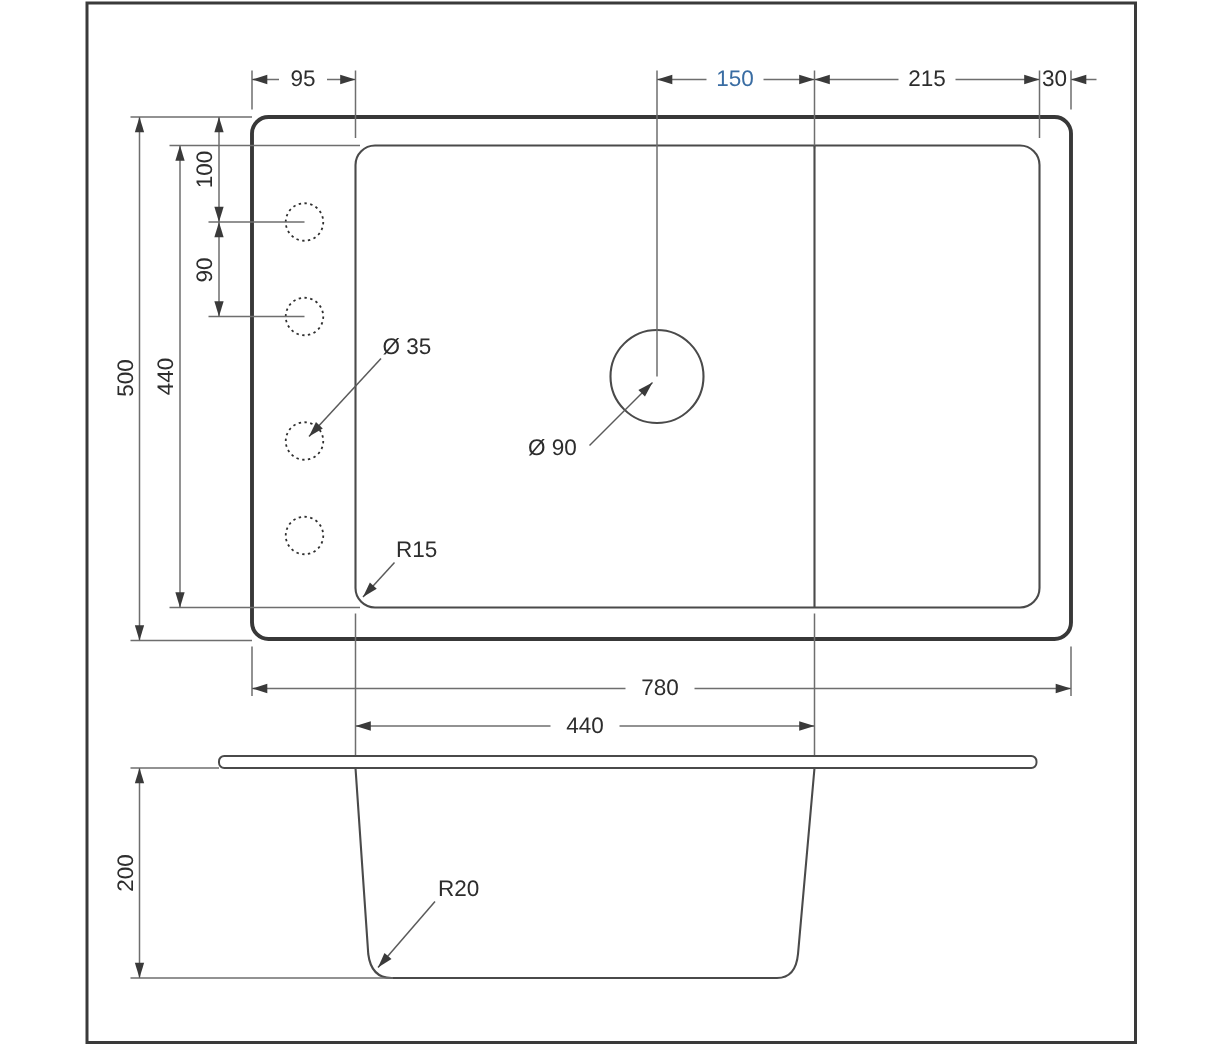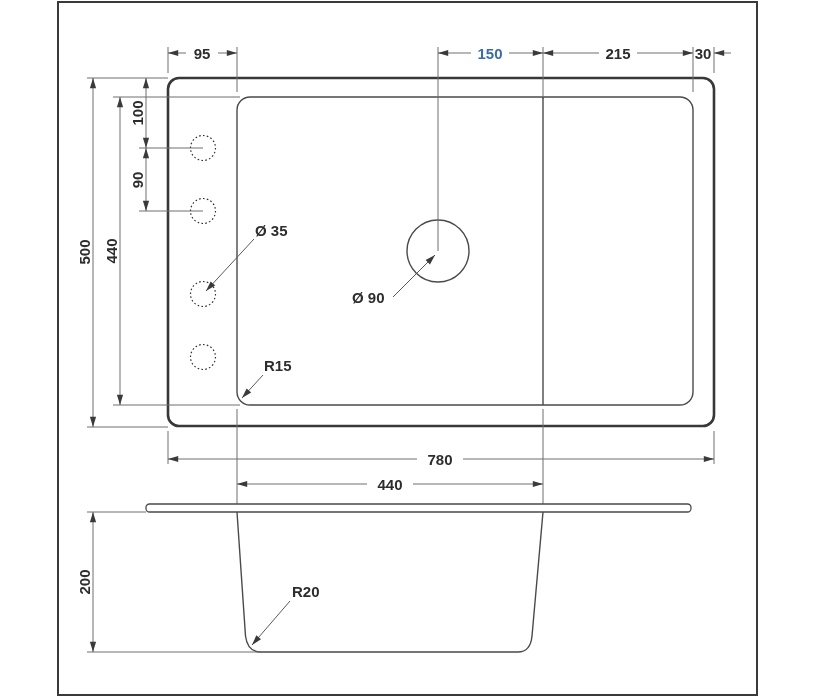--- a/index.html
+++ b/index.html
@@ -1,16 +1,16 @@
 <!DOCTYPE html>
 <html><head>
 <meta charset="utf-8">
 <style>
   html,body{margin:0;padding:0;background:#ffffff;}
-  .stage{width:772px;height:700px;position:relative;background:#ffffff;font-family:"Liberation Sans",sans-serif;font-weight:bold;}
+  .stage{width:772px;height:700px;position:relative;background:#ffffff;font-family:"Liberation Sans",sans-serif;}
   svg{display:block;}
   
   .frame-line{fill:none;stroke:#3a3a3a;stroke-width:2;}
   .thick{fill:#ffffff;stroke:#383838;stroke-width:2.6;}
   .draw{fill:none;stroke:#4a4a4a;stroke-width:1.4;}
   .rim{fill:#ffffff;stroke:#4a4a4a;stroke-width:1.3;}
   .dim{fill:none;stroke:#6e6e6e;stroke-width:1;}
   .leader{fill:none;stroke:#5a5a5a;stroke-width:1;}
   .dot{fill:none;stroke:#2f2f2f;stroke-width:1.2;stroke-dasharray:1.6 2.3;}
   

